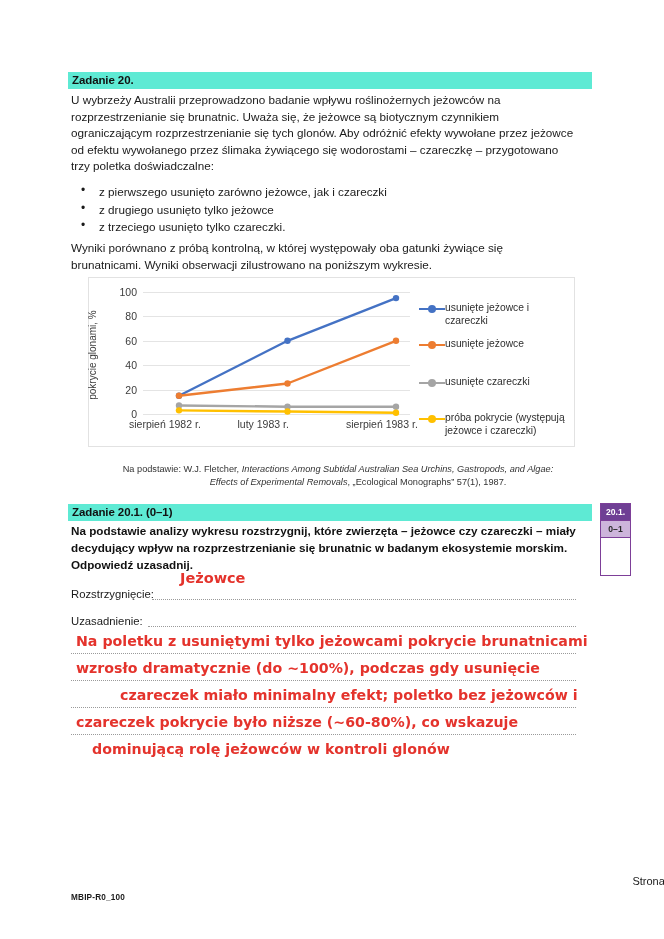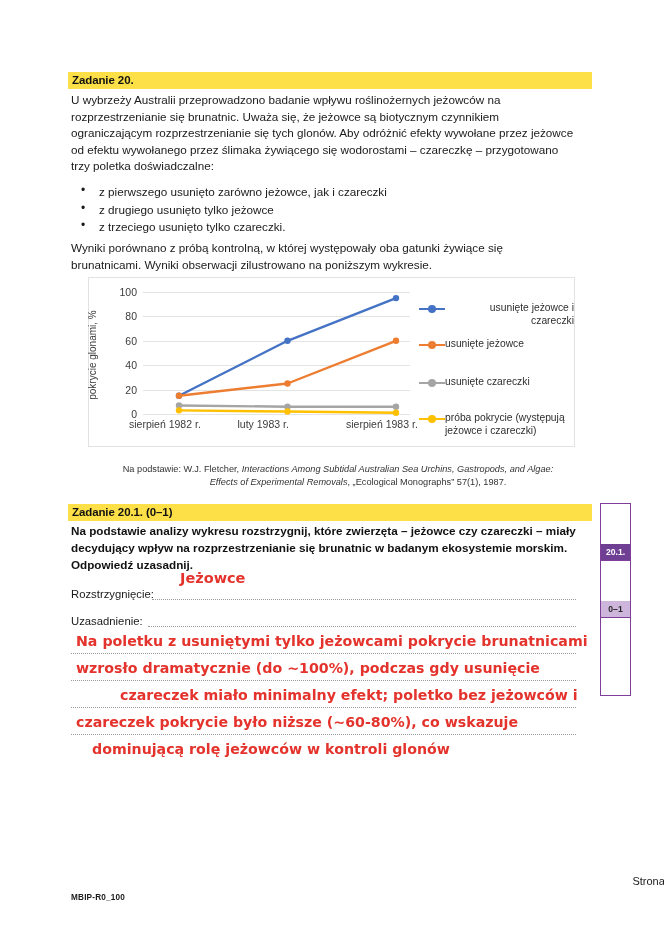--- a/index.html
+++ b/index.html
@@ -21,21 +21,21 @@
     left: 0; top: 0;
     width: 664px;
     height: 939px;
   }
 
   
   .task-heading {
     position: absolute;
     left: 68px;
     width: 524px;
-    background: #fde047;
+    background: #5eead4;
     font-size: 11.5px;
     font-weight: bold;
     color: #111;
     padding: 2px 4px 3px 4px;
     box-sizing: border-box;
     letter-spacing: -0.1px;
   }
   #task20-heading { top: 72px; }
   #task201-heading { top: 504px; }
 
@@ -247,21 +247,20 @@
     border: 1.3px solid #7d3f98;
     box-sizing: border-box;
   }
   .score-cell {
     height: 17px;
     line-height: 17px;
     text-align: center;
     font-size: 8.6px;
     font-weight: bold;
     box-sizing: border-box;
-    margin-top: 40px;
   }
   .score-id {
     background: #6f3f94;
     color: #ffffff;
     border-bottom: 1.3px solid #7d3f98;
   }
   .score-range {
     background: #cdb5db;
     color: #2a2a2a;
     border-bottom: 1.3px solid #7d3f98;
@@ -349,21 +348,21 @@
           <circle cx="90" cy="127.46" r="3.2" fill="#A5A5A5"></circle>
           <circle cx="198.5" cy="128.68" r="3.2" fill="#A5A5A5"></circle>
           <circle cx="307" cy="128.68" r="3.2" fill="#A5A5A5"></circle>
           <polyline points="90,132.34 198.5,133.56 307,134.78" fill="none" stroke="#FFC000" stroke-width="2.4" stroke-linejoin="round" stroke-linecap="round"></polyline>
           <circle cx="90" cy="132.34" r="3.2" fill="#FFC000"></circle>
           <circle cx="198.5" cy="133.56" r="3.2" fill="#FFC000"></circle>
           <circle cx="307" cy="134.78" r="3.2" fill="#FFC000"></circle>
         </svg>
 
       <div class="legend" id="legend">
-          <div class="legend-row" style="top: 12px; text-align: right;">
+          <div class="legend-row" style="top: 12px;">
             <span class="legend-mark">
               <i style="background: rgb(68, 114, 196);"></i>
               <b style="background: rgb(68, 114, 196);"></b>
             </span>
             <span class="legend-text">usunięte jeżowce i czareczki</span>
           </div>
           <div class="legend-row" style="top: 48px;">
             <span class="legend-mark">
               <i style="background: rgb(237, 125, 49);"></i>
               <b style="background: rgb(237, 125, 49);"></b>

